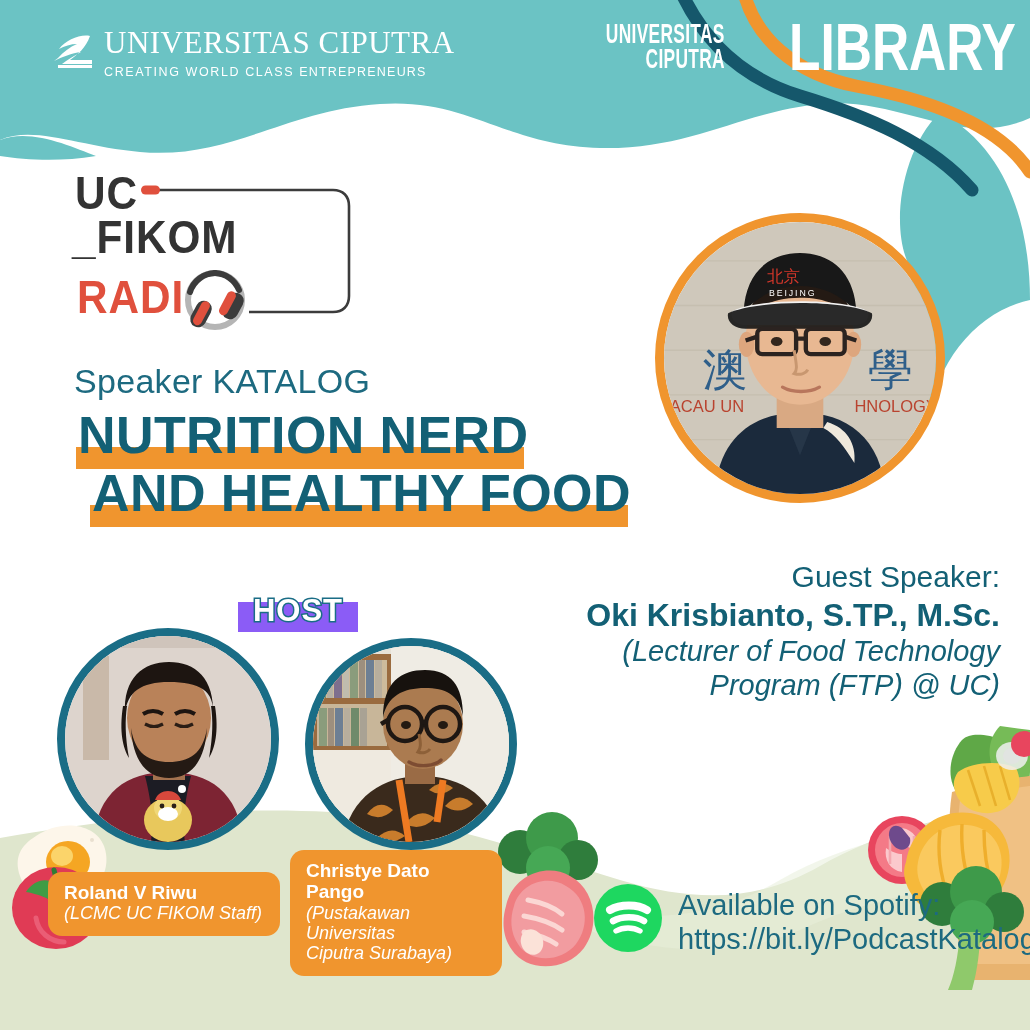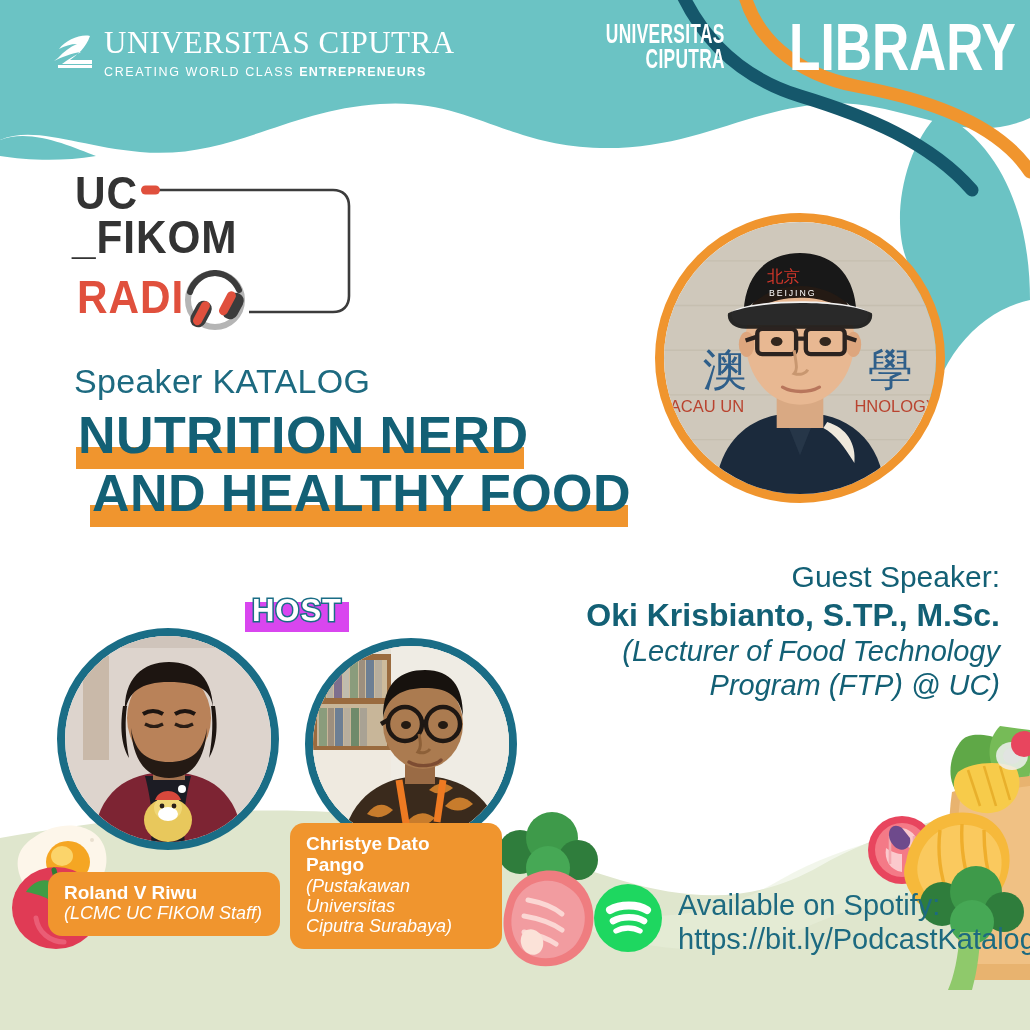--- a/index.html
+++ b/index.html
@@ -17,21 +17,21 @@
   #uc-logo .uc-mark{position:absolute;left:0;top:4px;width:44px;height:36px;}
   #uc-logo .uc-name{
     position:absolute;left:52px;top:-2px;
     font-family:"Liberation Serif", serif;
     font-size:31px;letter-spacing:.5px;white-space:nowrap;line-height:1;
   }
   #uc-logo .uc-tag{
     position:absolute;left:52px;top:36px;
     font-size:12.5px;letter-spacing:1.6px;white-space:nowrap;
   }
-  #uc-logo .uc-tag b{font-weight:bold;letter-spacing:1.2px;}
+  #uc-logo .uc-tag b{font-weight:normal;letter-spacing:1.2px;}
 
   
   #lib-mark{position:absolute;right:14px;top:18px;text-align:right;color:#fff;}
   #lib-mark .lib-small{
     display:block;font-size:28px;font-weight:bold;line-height:.92;
     letter-spacing:.5px;transform:scaleX(.62);transform-origin:right center;
     white-space:nowrap;
   }
   #lib-mark .lib-row{display:flex;align-items:flex-end;justify-content:flex-end;}
   #lib-mark .lib-stack{display:flex;flex-direction:column;align-items:flex-end;padding-bottom:4px;justify-content:flex-end;}
@@ -76,37 +76,37 @@
 
   
   .portrait{position:absolute;border-radius:50%;overflow:hidden;}
   #guest-photo{left:655px;top:213px;width:290px;height:290px;border:9px solid #f0952e;box-sizing:border-box;}
   #host1-photo{left:57px;top:628px;width:222px;height:222px;border:8px solid #1a6d86;box-sizing:border-box;}
   #host2-photo{left:305px;top:638px;width:212px;height:212px;border:8px solid #1a6d86;box-sizing:border-box;}
   .portrait svg{display:block;width:100%;height:100%;}
 
   
   #host-badge{
-    position:absolute;left:245px;top:602px;width:104px;height:30px;background:#d946ef;
+    position:absolute;left:238px;top:602px;width:120px;height:30px;background:#8b5cf6;
   }
   #host-badge span{
     position:absolute;left:0;right:0;top:-9px;text-align:center;
     font-size:31px;font-weight:bold;color:#ffffff;letter-spacing:1px;
     -webkit-text-stroke:3px #1a6d86;paint-order:stroke fill;
   }
 
   
   .name-badge{
     position:absolute;background:#f0952e;border-radius:14px;color:#fff;
     padding:10px 16px 12px 16px;box-sizing:border-box;
   }
   .name-badge .nb-name{font-size:19px;font-weight:bold;line-height:1.12;}
   .name-badge .nb-role{font-size:18px;font-style:italic;line-height:1.13;}
   #badge1{left:48px;top:872px;width:232px;}
-  #badge2{left:290px;top:823px;width:212px;}
+  #badge2{left:290px;top:850px;width:212px;}
 
   
   #spotify-icon{position:absolute;left:594px;top:884px;width:68px;height:68px;}
   #spotify-text{
     position:absolute;left:678px;top:888px;color:#1d6a80;font-size:29px;line-height:1.18;
     white-space:nowrap;
   }
 </style>
 </head>
 <body>

